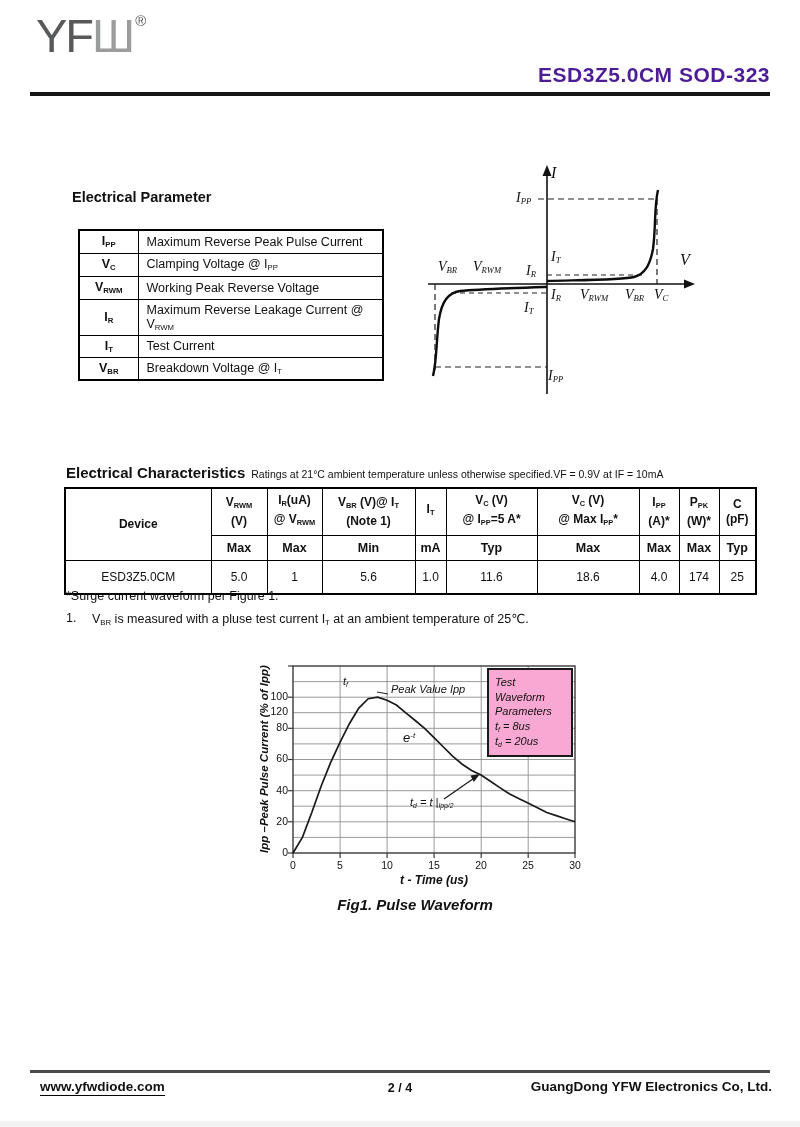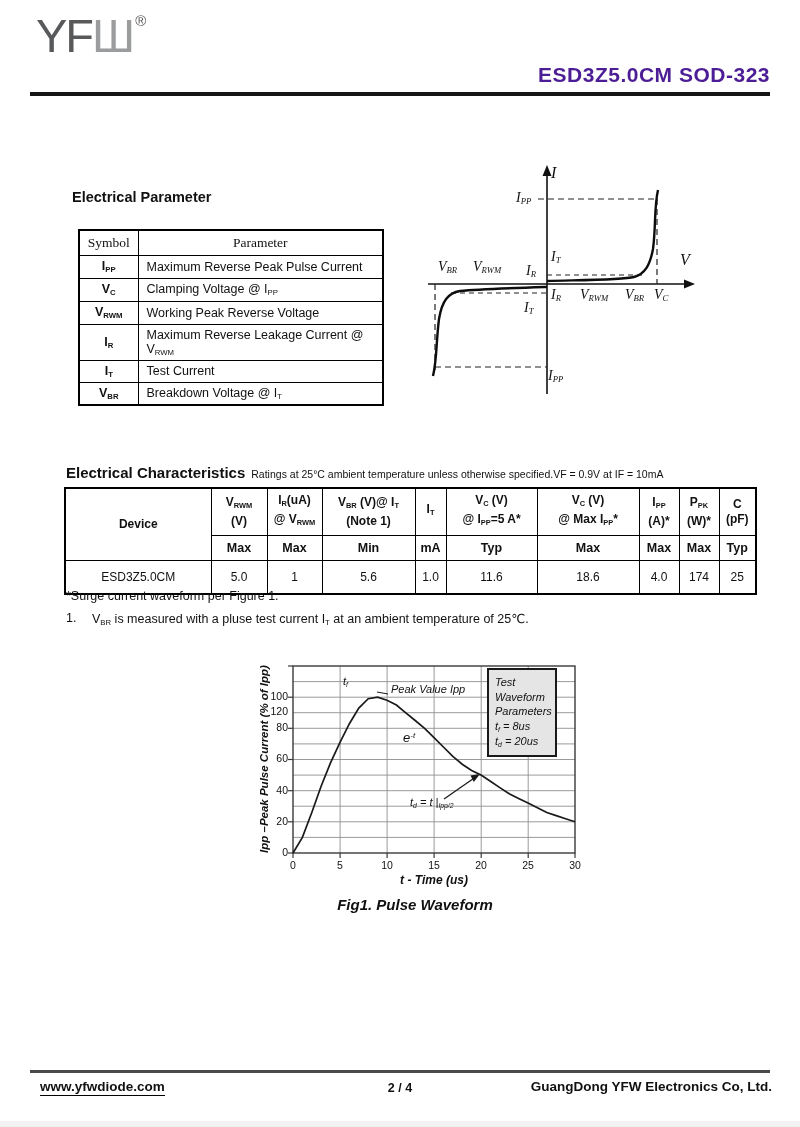--- a/index.html
+++ b/index.html
@@ -58,22 +58,22 @@
     font-style:italic; font-size:14px; color:#111; white-space:nowrap; line-height:1;
   }
   .vi-axisletter { font-size:16px; }
 
   
   .fig-wrap { width:350px; height:238px; }
   .chart-ticky { position:absolute; width:30px; text-align:right; font-size:10.5px; color:#111; line-height:1; }
   .chart-tickx { position:absolute; width:26px; text-align:center; font-size:10.5px; color:#111; line-height:1; }
   .chart-ann { position:absolute; font-style:italic; font-size:11px; color:#111; white-space:nowrap; line-height:1; }
   .chart-legend {
-    position:absolute; left:247px; top:15px; width:70px;
-    border:2px solid #1a1a1a; background:#e5e5e5; padding:5px 6px;
+    position:absolute; left:247px; top:15px; width:86px;
+    border:2px solid #1a1a1a; background:#f9a8d4; padding:5px 6px;
     font-style:italic; font-size:11px; line-height:1.32; white-space:nowrap;
   }
   .ylab {
     position:absolute; left:264px; top:759px;
     transform:translate(-50%,-50%) rotate(-90deg);
     font-style:italic; font-weight:bold; font-size:11.5px; white-space:nowrap;
   }
   .xlab { font-style:italic; font-weight:bold; font-size:12px; text-align:center; }
   .fig-caption { font-style:italic; font-weight:bold; font-size:15px; text-align:center; }
 
@@ -91,24 +91,20 @@
   <div class="abs" style="left:36px; top:12px;">
     <div class="logo-latin"><span class="logo-yf">YF</span><span class="logo-w">Ш</span><span class="logo-reg">®</span></div>
   </div>
   <div class="abs part-number" style="right:30px; top:63px;">ESD3Z5.0CM SOD-323</div>
   <div class="abs header-rule" style="left:30px; top:92px; width:740px; height:3.5px;"></div>
 
   <div class="abs sec-title" style="left:72px; top:189px;">Electrical Parameter</div>
 
   <table class="ptable abs" style="left:78px; top:229px;">
     <tbody>
-        <tr class="hdr">
-      <td class="sym">Symbol</td>
-      <td>Parameter</td>
-    </tr>
     <tr style="height:23px;">
       <td class="sym">I<sub>PP</sub></td>
       <td class="par">Maximum Reverse Peak Pulse Current</td>
     </tr>
     <tr style="height:23px;">
       <td class="sym">V<sub>C</sub></td>
       <td class="par">Clamping Voltage @ I<sub>PP</sub></td>
     </tr>
     <tr style="height:23px;">
       <td class="sym">V<sub>RWM</sub></td>
@@ -157,21 +153,21 @@
     <span class="vi-label" style="left:133px; top:125px;">I<sub>R</sub></span>
     <span class="vi-label" style="left:162px; top:125px;">V<sub>RWM</sub></span>
     <span class="vi-label" style="left:207px; top:125px;">V<sub>BR</sub></span>
     <span class="vi-label" style="left:236px; top:125px;">V<sub>C</sub></span>
     <span class="vi-label" style="left:106px; top:138px;">I<sub>T</sub></span>
     <span class="vi-label" style="left:130px; top:206px;">I<sub>PP</sub></span>
   </div>
 
   <div class="abs ec-head" style="left:66px; top:464px;">
     <span class="ec-title">Electrical Characteristics</span>
-    <span class="ec-sub">Ratings at 25°C ambient temperature unless otherwise specified.VF = 0.9V at IF = 10mA</span>
+    <span class="ec-sub">Ratings at 21°C ambient temperature unless otherwise specified.VF = 0.9V at IF = 10mA</span>
   </div>
 
   <table class="ectable abs" style="left:64px; top:487px;">
     <colgroup>
       <col style="width:146px">
         <col style="width:56px">
         <col style="width:55px">
         <col style="width:93px">
         <col style="width:31px">
       <col style="width:91px">

